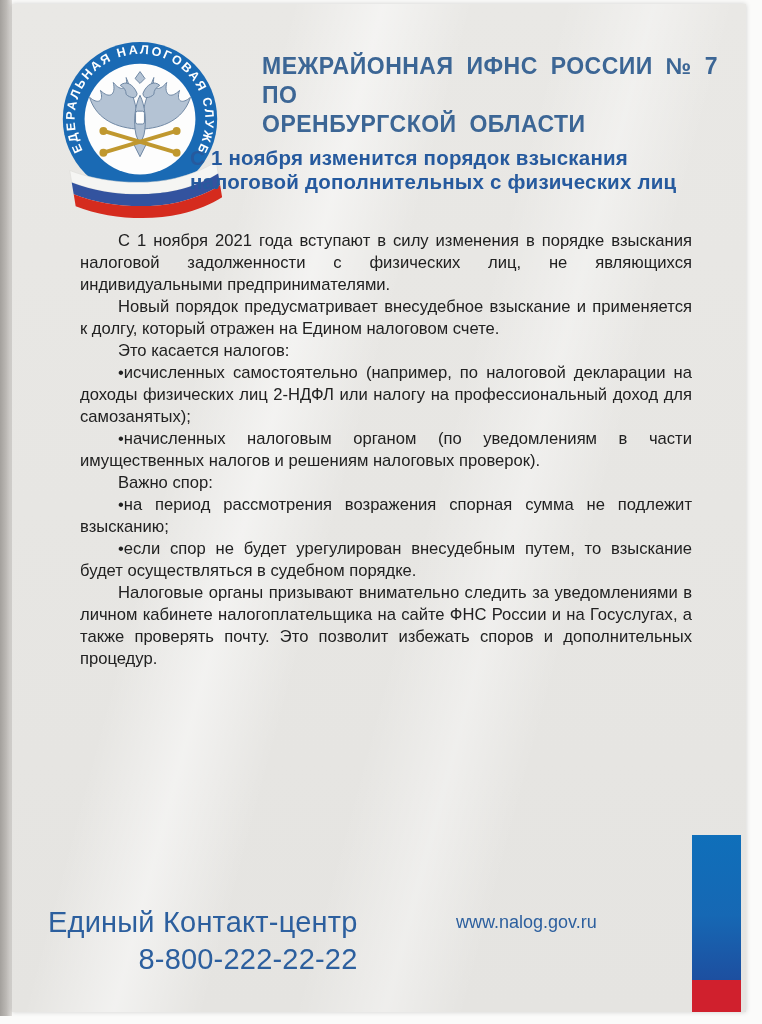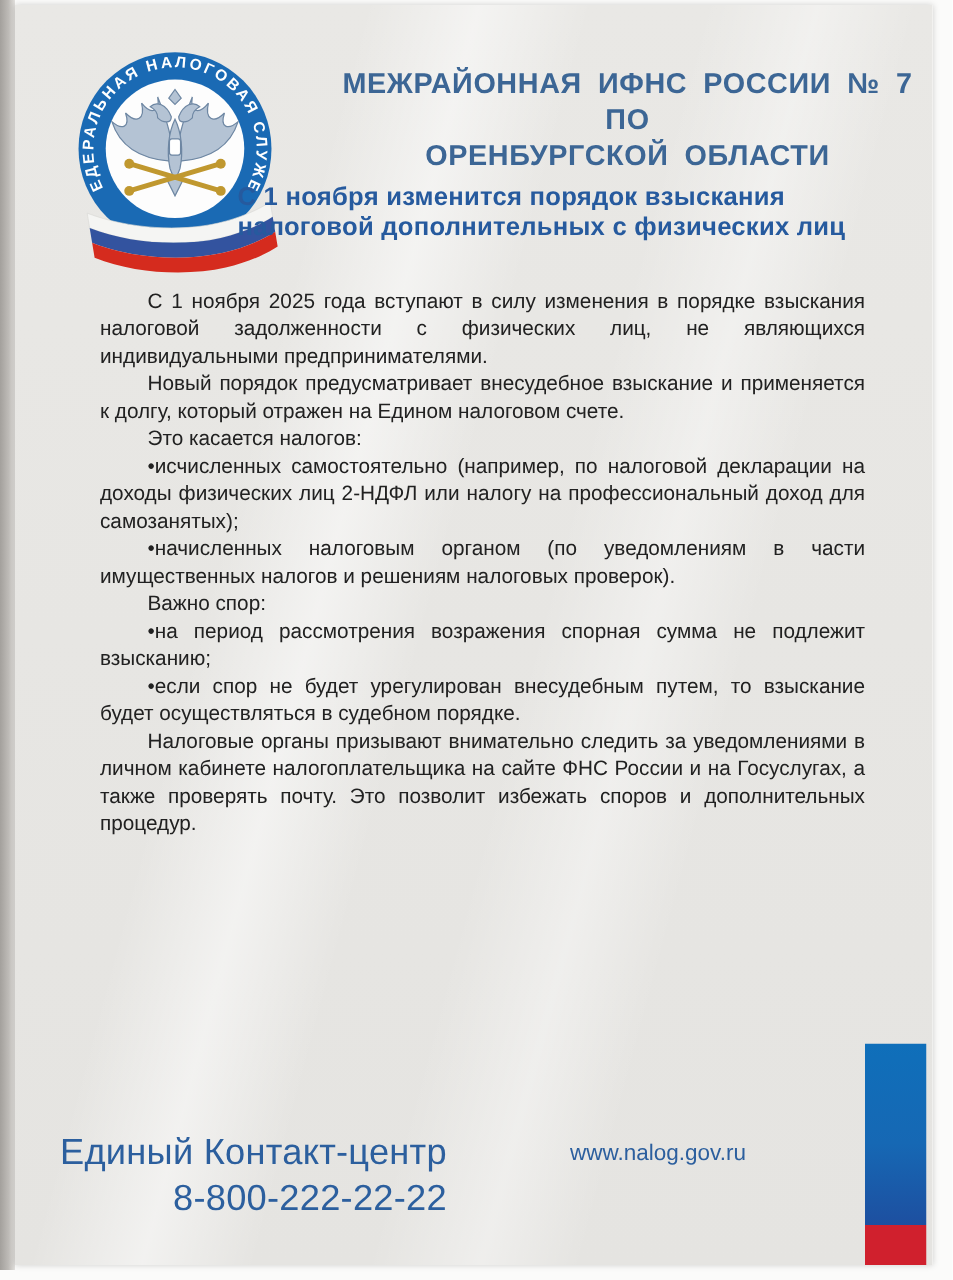--- a/index.html
+++ b/index.html
@@ -30,21 +30,21 @@
   .eagle{fill:#b4c3d4;stroke:#6e87a3;stroke-width:1;}
   .eagle-shield{fill:#ffffff;stroke:#6e87a3;stroke-width:1;}
   .gold-stroke{stroke:var(--c-gold,#c0982f);stroke-width:4;stroke-linecap:round;fill:none;}
   .gold-fill{fill:var(--c-gold,#c0982f);}
   .f-white{fill:var(--c-flag_white,#f5f5f3);stroke:#d8d8d4;stroke-width:.5;}
   .f-blue{fill:var(--c-flag_blue,#33539f);}
   .f-red{fill:var(--c-flag_red,#d52b1e);}
 
   .org-title{
     position:absolute;left:250px;top:48px;width:480px;
-    text-align:center;color:var(--c-org_title,#3c6695);
+    color:var(--c-org_title,#3c6695);
     font-size:23px;line-height:29px;font-weight:bold;
     letter-spacing:.5px;word-spacing:6px;
   }
   .subtitle{
     position:absolute;left:178px;top:142px;width:540px;
     text-align:left;color:var(--c-subtitle,#265a9e);
     font-size:20.5px;line-height:24px;font-weight:bold;letter-spacing:.2px;
   }
   
   .body-text{
@@ -123,21 +123,21 @@
       <div>МЕЖРАЙОННАЯ ИФНС РОССИИ № 7 ПО</div>
       <div>ОРЕНБУРГСКОЙ ОБЛАСТИ</div>
     </div>
 
     <div class="subtitle">
       <div>С 1 ноября изменится порядок взыскания</div>
       <div>налоговой дополнительных с физических лиц</div>
     </div>
 
     <div class="body-text">
-        <p class="para indent">С 1 ноября 2025 года вступают в силу изменения в порядке взыскания налоговой задолженности с физических лиц, не являющихся индивидуальными предпринимателями.</p>
+        <p class="para indent">С 1 ноября 2021 года вступают в силу изменения в порядке взыскания налоговой задолженности с физических лиц, не являющихся индивидуальными предпринимателями.</p>
         <p class="para indent">Новый порядок предусматривает внесудебное взыскание и применяется к долгу, который отражен на Едином налоговом счете.</p>
         <p class="para indent">Это касается налогов:</p>
         <p class="para bullet">•исчисленных самостоятельно (например, по налоговой декларации на доходы физических лиц 2-НДФЛ или налогу на профессиональный доход для самозанятых);</p>
         <p class="para bullet">•начисленных налоговым органом (по уведомлениям в части имущественных налогов и решениям налоговых проверок).</p>
         <p class="para indent">Важно спор:</p>
         <p class="para bullet">•на период рассмотрения возражения спорная сумма не подлежит взысканию;</p>
         <p class="para bullet">•если спор не будет урегулирован внесудебным путем, то взыскание будет осуществляться в судебном порядке.</p>
         <p class="para indent">Налоговые органы призывают внимательно следить за уведомлениями в личном кабинете налогоплательщика на сайте ФНС России и на Госуслугах, а также проверять почту. Это позволит избежать споров и дополнительных процедур.</p>
       </div>
 

